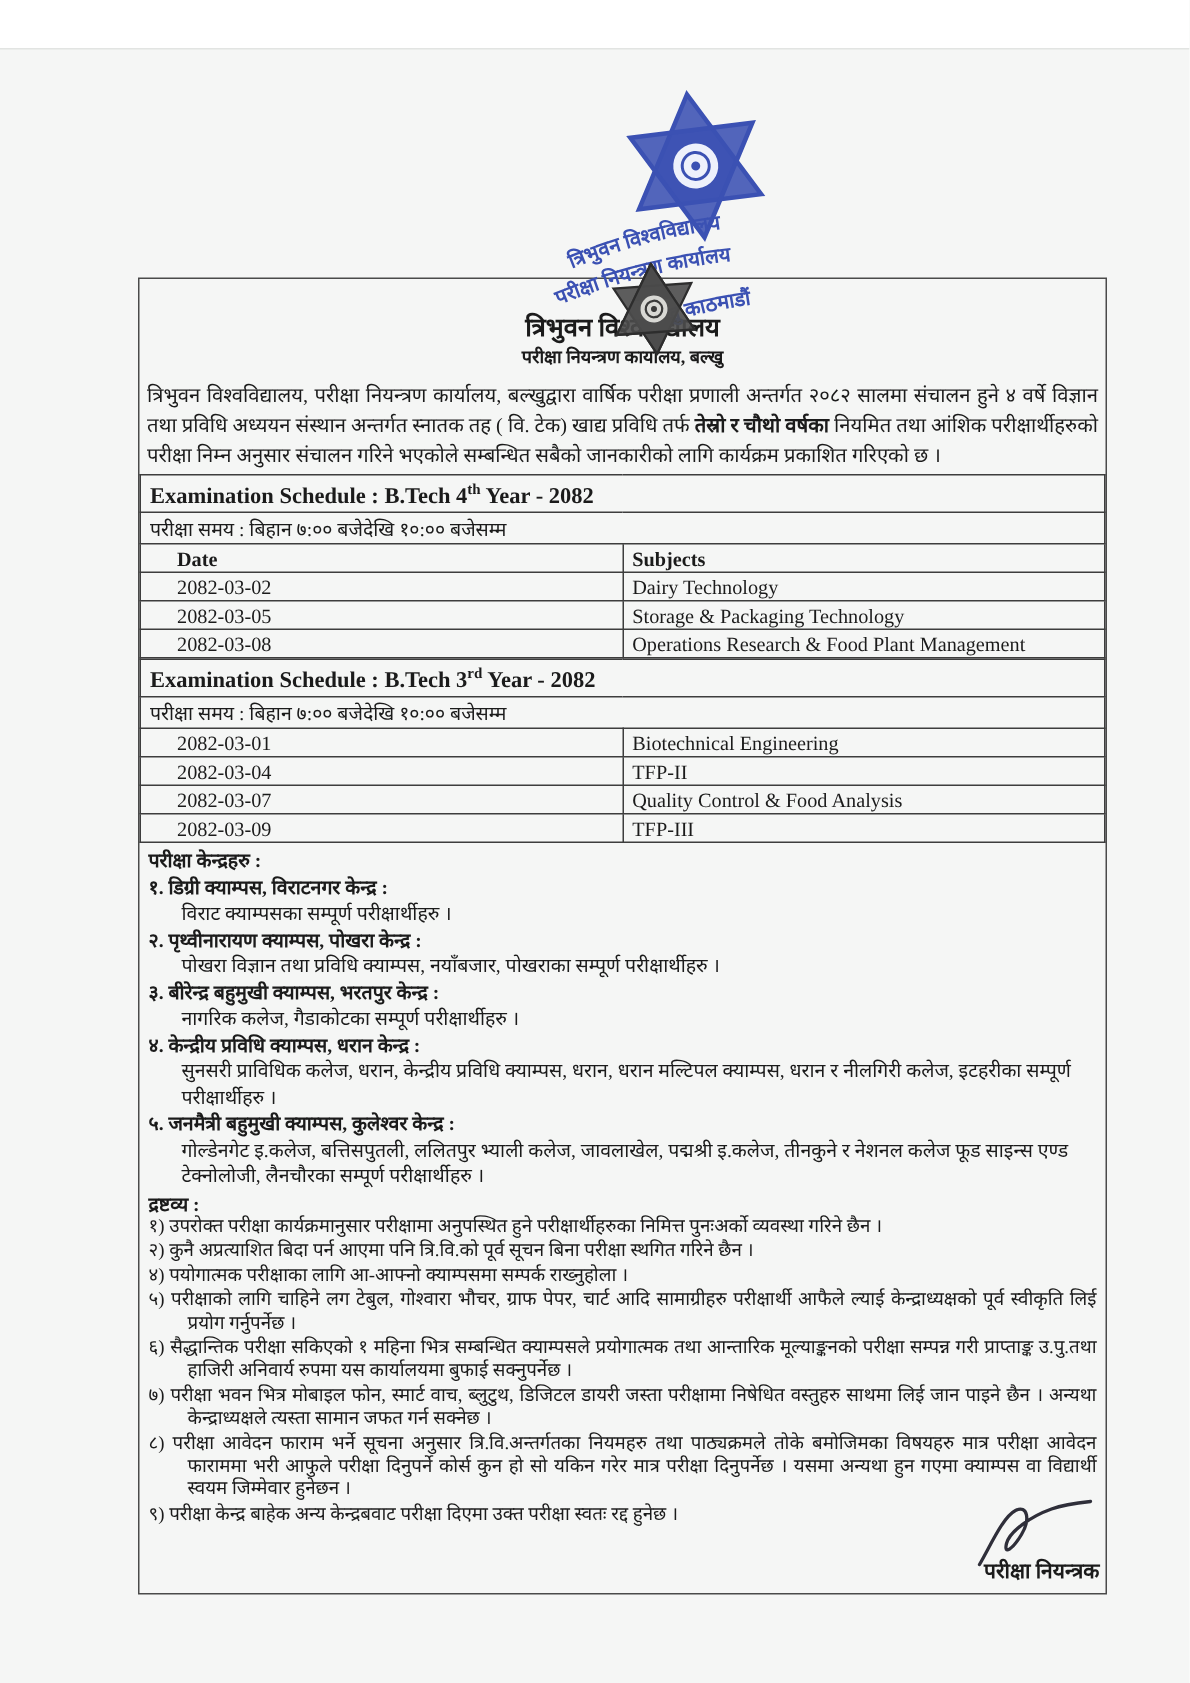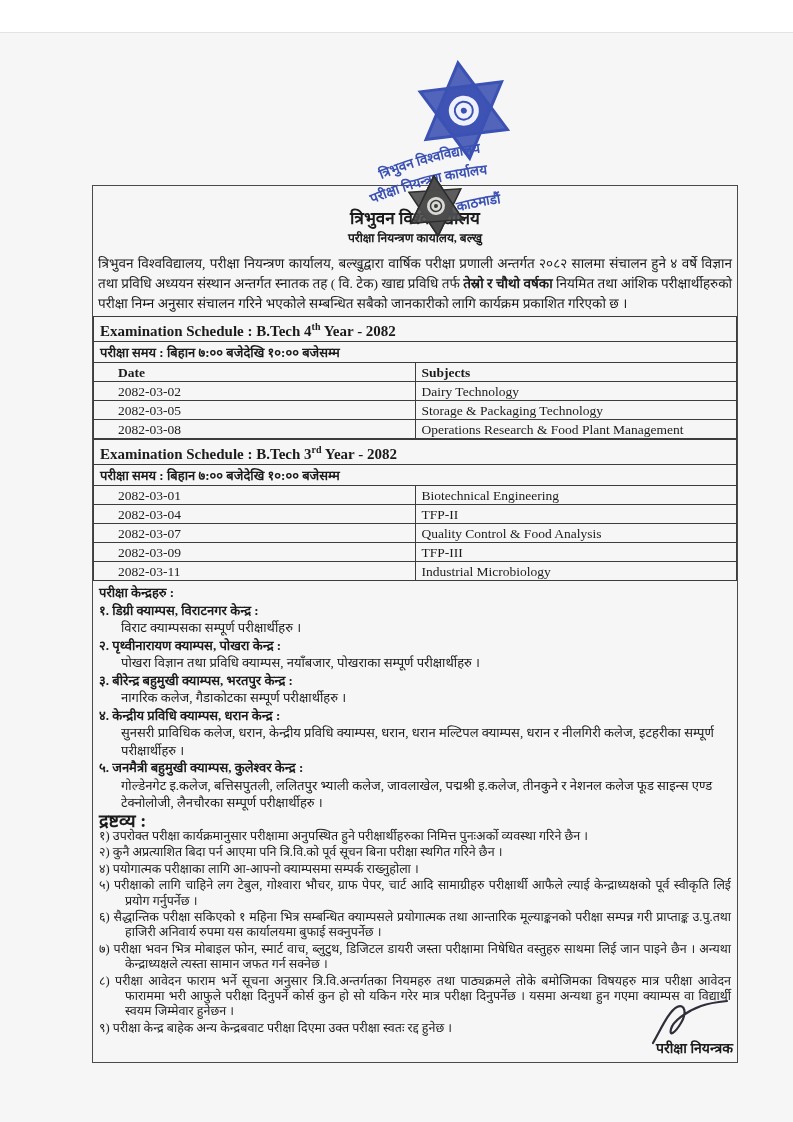--- a/index.html
+++ b/index.html
@@ -23,31 +23,31 @@
   }
   .doc-title1{margin-top:22px;text-align:center;font-weight:bold;font-size:17px;line-height:21px;}
   .doc-title2{text-align:center;font-weight:bold;font-size:12px;line-height:19px;}
   .intro{margin:6px 5px 2px;font-size:13.5px;line-height:20px;text-align:justify;}
   .intro b{font-weight:bold;}
   
   table{width:100%;border-collapse:collapse;table-layout:fixed;}
   td{border:1px solid #3d3d3d;padding:0 6px;font-size:13.5px;height:18px;line-height:17px;overflow:hidden;white-space:nowrap;}
   .t-title td{text-align:left;font-weight:bold;font-size:15px;height:21px;line-height:20px;}
   .t-title sup{font-size:10px;}
-  .t-time td{font-weight:bold;font-size:13px;height:20px;}
+  .t-time td{font-weight:normal;font-size:13px;height:20px;}
   .t-head td{font-weight:bold;}
   .col-date{width:112px;padding-left:24px;}
   
   .centers{margin:3px 6px 0;font-size:13px;line-height:17.5px;}
   .c-head{font-weight:bold;}
   .c-title{font-weight:bold;}
   .c-desc{padding-left:22px;}
   
   .notes{margin:2px 6px 0;font-size:12.5px;line-height:15.4px;}
-  .n-head{font-weight:bold;font-size:18px;font-family:Liberation Serif, serif;}
+  .n-head{font-weight:bold;font-size:13px;font-family:Liberation Serif, serif;}
   .note{padding-left:26px;text-indent:-26px;margin-bottom:1px;text-align:justify;}
   
   .sig{position:absolute;right:4px;bottom:5px;text-align:right;z-index:6;}
   .sig-label{font-weight:bold;font-size:14px;line-height:16px;}
   .sig-svg{display:block;margin:0 auto -6px auto;}
 </style>
 </head>
 <body>
 
 <div class="page">
@@ -137,24 +137,20 @@
         <td>TFP-II</td>
       </tr>
       <tr>
         <td class="col-date">2082-03-07</td>
         <td>Quality Control &amp; Food Analysis</td>
       </tr>
       <tr>
         <td class="col-date">2082-03-09</td>
         <td>TFP-III</td>
       </tr>
-      <tr>
-        <td class="col-date">2082-03-11</td>
-        <td>Industrial Microbiology</td>
-      </tr>
     </tbody>
       </table>
 
     <div class="centers">
       <div class="c-head">परीक्षा केन्द्रहरु :</div>
       <div>
         <div class="c-title">१. डिग्री क्याम्पस, विराटनगर केन्द्र :</div>
         <div class="c-desc">विराट क्याम्पसका सम्पूर्ण परीक्षार्थीहरु ।</div>
       </div>
       <div>

